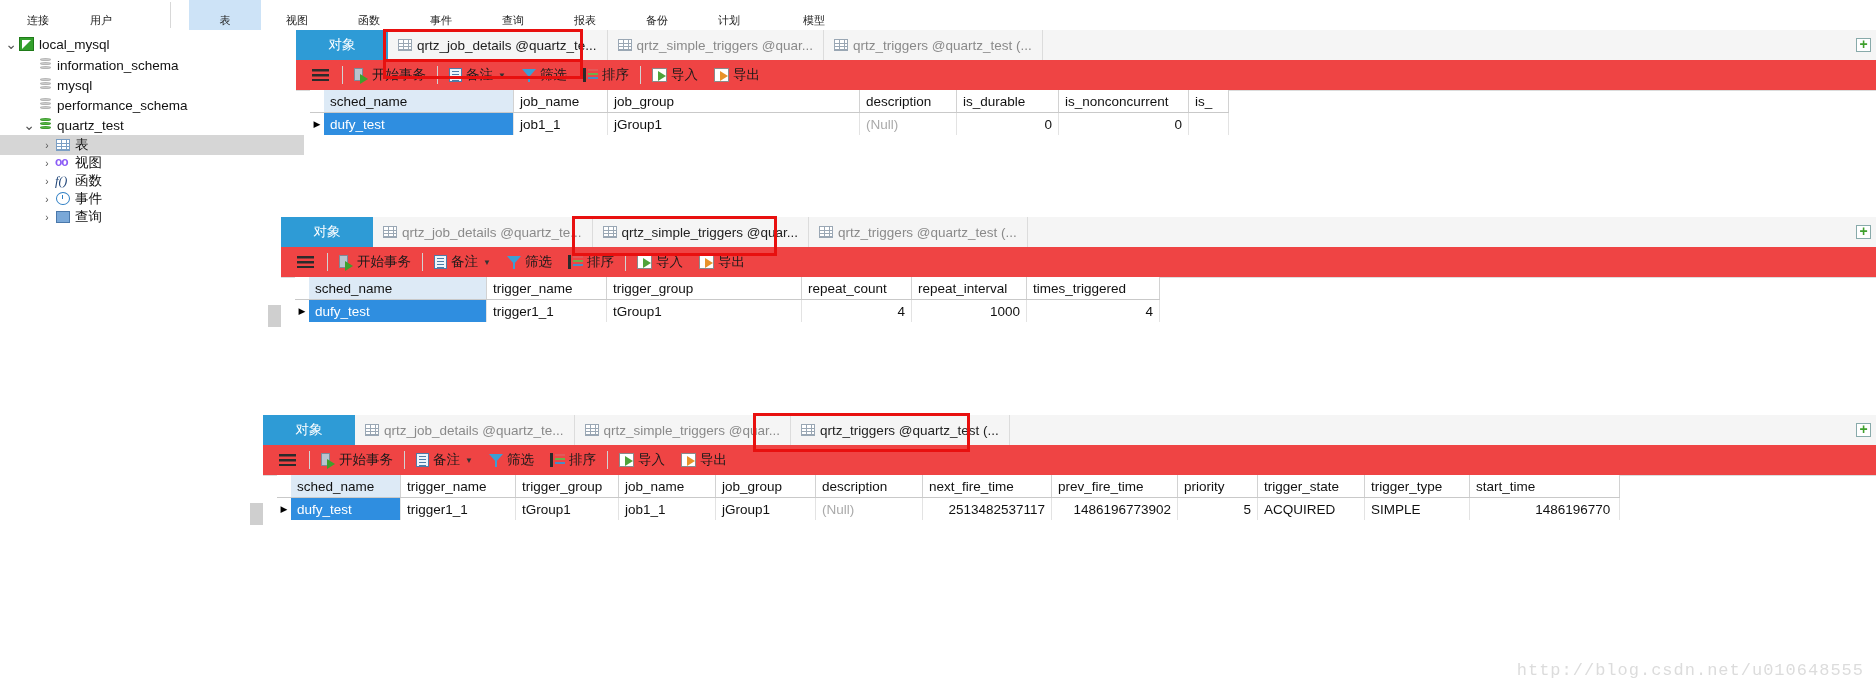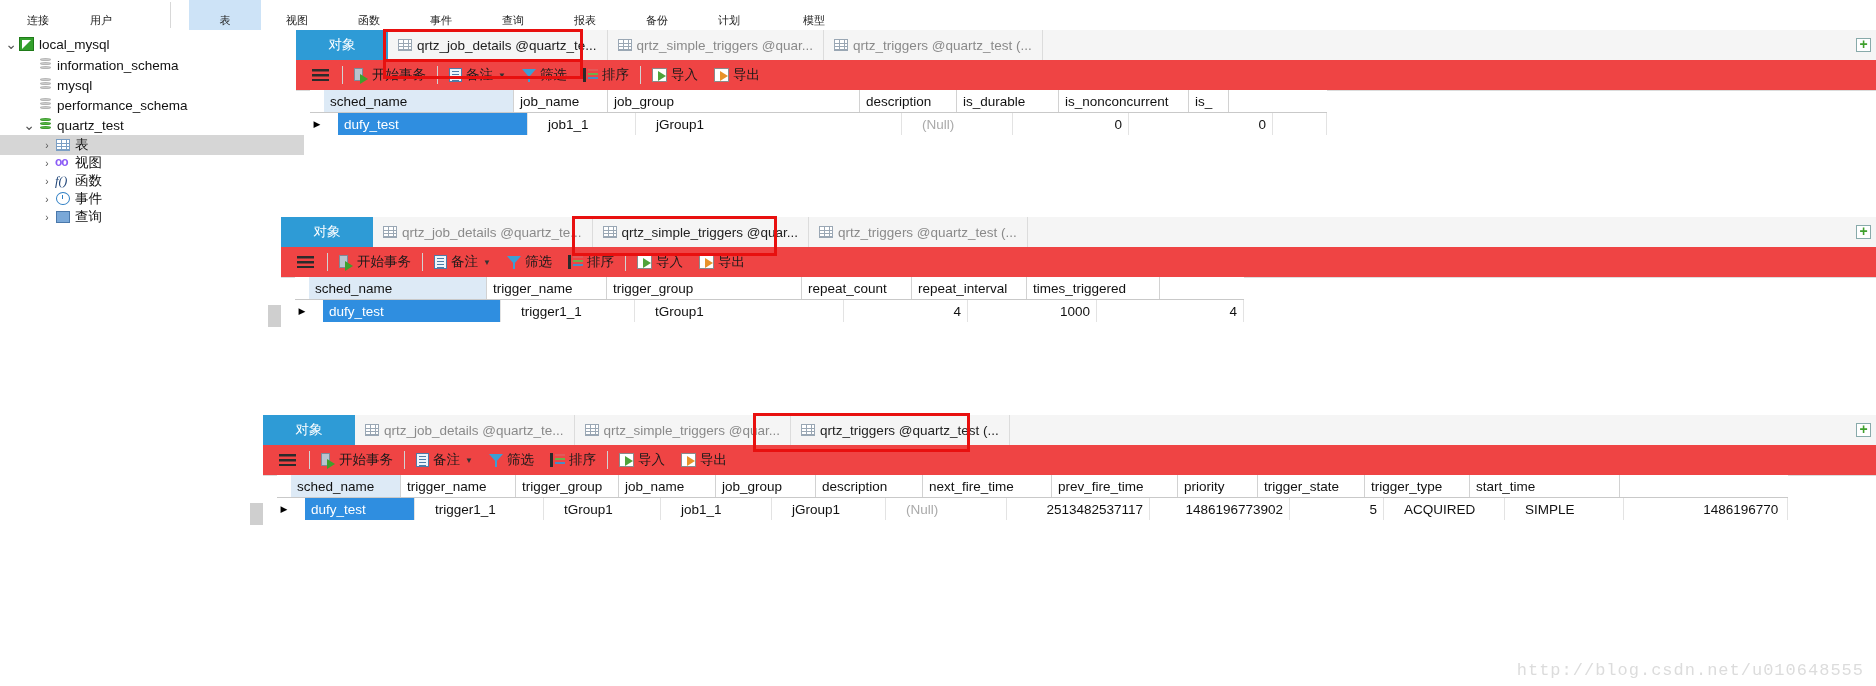--- a/index.html
+++ b/index.html
@@ -120,21 +120,21 @@
   
   .grid{position:absolute;left:0;background:#fff;}
   .ghead{display:flex;height:22px;background:#fff;border-bottom:1px solid #c9c9c9;}
   .gh{display:flex;align-items:center;padding-left:6px;font-size:13.5px;color:#111;
       border-right:1px solid #d2d2d2;box-sizing:border-box;white-space:nowrap;overflow:hidden;}
   .gh.firstcol{background:#ddeaf6;}
   .grow{display:flex;height:22px;}
   .gmark{width:14px;flex:0 0 14px;display:flex;align-items:center;justify-content:center;
          background:#fff;font-size:9px;color:#000;}
   .gc{display:flex;align-items:center;padding:0 6px;font-size:13.5px;color:#111;
-      border-right:1px solid #e3e3e3;box-sizing:border-box;white-space:nowrap;overflow:hidden;margin-left:14px;}
+      border-right:1px solid #e3e3e3;box-sizing:border-box;white-space:nowrap;overflow:hidden;}
   .gc.sel{background:#2f8ee0;color:#ffffff;}
   .gc.num{justify-content:flex-end;}
   .gc.null{color:#aaaaaa;}
   .rowgutter{width:14px;flex:0 0 14px;background:#fff;}
 
   
   .redbox{position:absolute;border:3px solid #e8100f;box-sizing:border-box;
           pointer-events:none;background:transparent;}
 
   .scroll-strip{position:absolute;background:#cfcfcf;}

